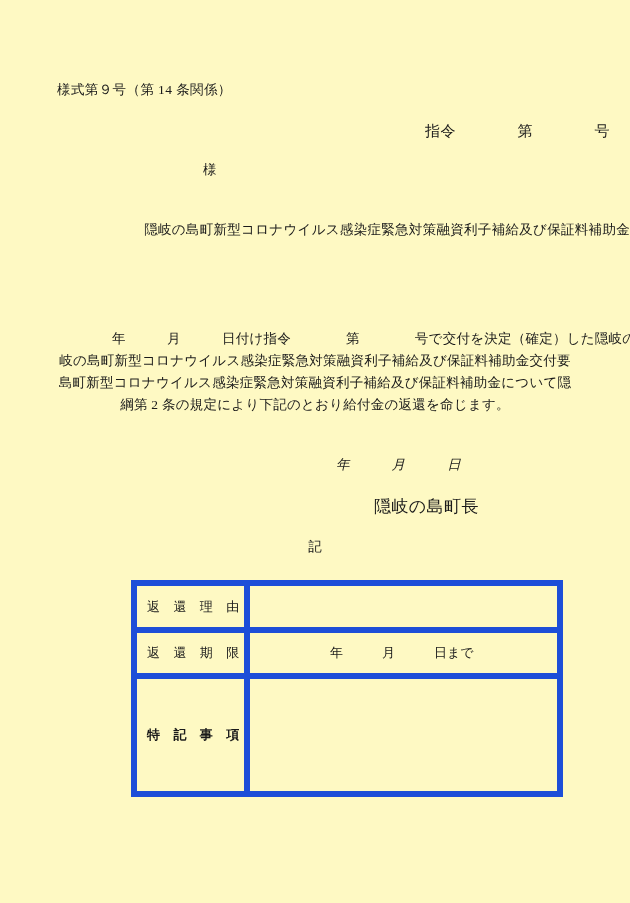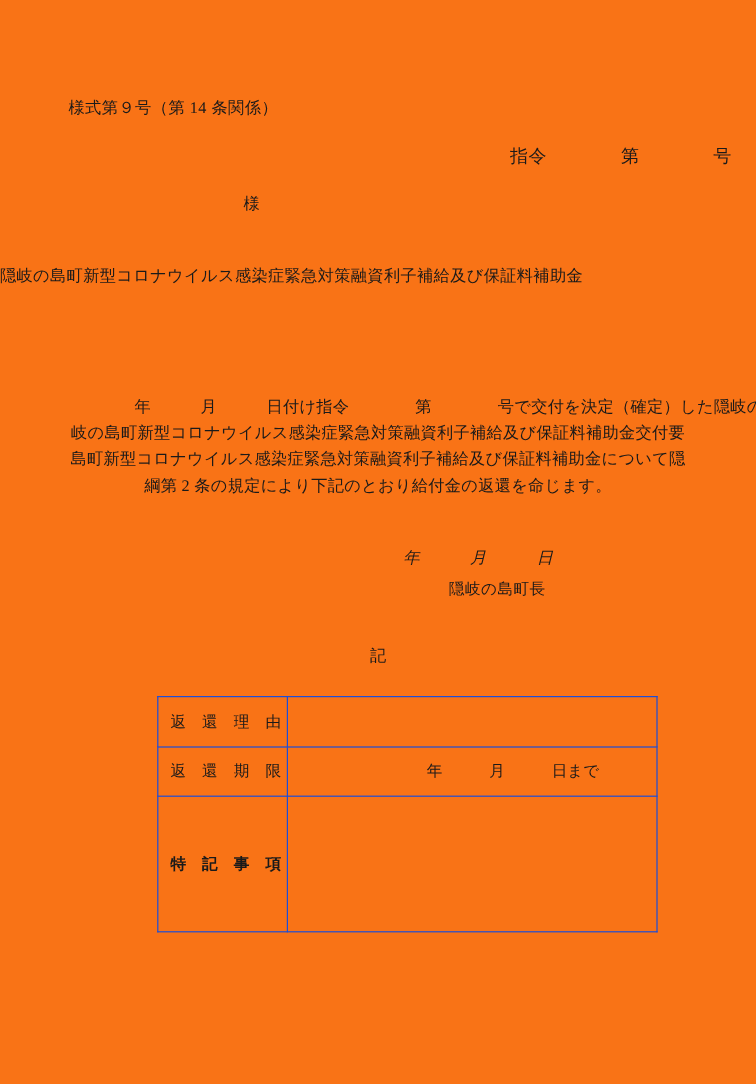--- a/index.html
+++ b/index.html
@@ -10,21 +10,21 @@
   }
   body {
     font-family: "Liberation Serif", "DejaVu Serif", serif;
     color: #1a1a1a;
     -webkit-font-smoothing: antialiased;
   }
   .page {
     position: relative;
     width: 630px;
     height: 903px;
-    background: #f97316;
+    background: #fef9c3;
     overflow: hidden;
   }
 
   
   .t {
     position: absolute;
     white-space: pre;
     font-size: 13.5px;
     line-height: 1.5;
     letter-spacing: 0.4px;
@@ -46,21 +46,21 @@
     top: 160px;
     font-size: 13.5px;
   }
 
   
   .doc-title {
     position: absolute;
     left: 0;
     top: 218px;
     width: 630px;
-    text-align: left;
+    text-align: right;
     font-size: 13.5px;
     line-height: 1.85;
     letter-spacing: 0.3px;
   }
   .doc-title .line {
     display: block;
     white-space: pre;
   }
 
   
@@ -81,22 +81,22 @@
 
   
   .issue-date {
     left: 336px;
     top: 455px;
     font-size: 13.5px;
     font-style: italic;
   }
   .signer {
     left: 374px;
-    top: 481px;
-    font-size: 13px;
+    top: 494px;
+    font-size: 17px;
   }
 
   
   .ki {
     position: absolute;
     left: 0;
     top: 538px;
     width: 630px;
     text-align: center;
     font-size: 13.5px;
@@ -106,21 +106,21 @@
   .rec-table {
     position: absolute;
     left: 131px;
     top: 580px;
     width: 391px;
     border-collapse: collapse;
     table-layout: fixed;
     font-size: 13px;
   }
   .rec-table td {
-    border: 1px solid #1d4ed8;
+    border: 6px solid #1d4ed8;
     padding: 0;
     vertical-align: middle;
   }
   .rec-table td.label {
     width: 107px;
     text-align: center;
     font-size: 13px;
     letter-spacing: 0.2px;
   }
   .rec-table .label-inner {
@@ -137,21 +137,21 @@
   .row-deadline td { height: 40px; }
   .row-notes td { height: 112px; font-weight: bold; }
 
   .val-right {
     display: block;
     text-align: right;
     white-space: pre;
   }
   .val-date {
     display: block;
-    text-align: center;
+    text-align: left;
     padding-left: 68px;
     white-space: pre;
   }
   .val-empty { display: block; }
 </style>
 </head>
 <body>
 
 <div class="page">
 

